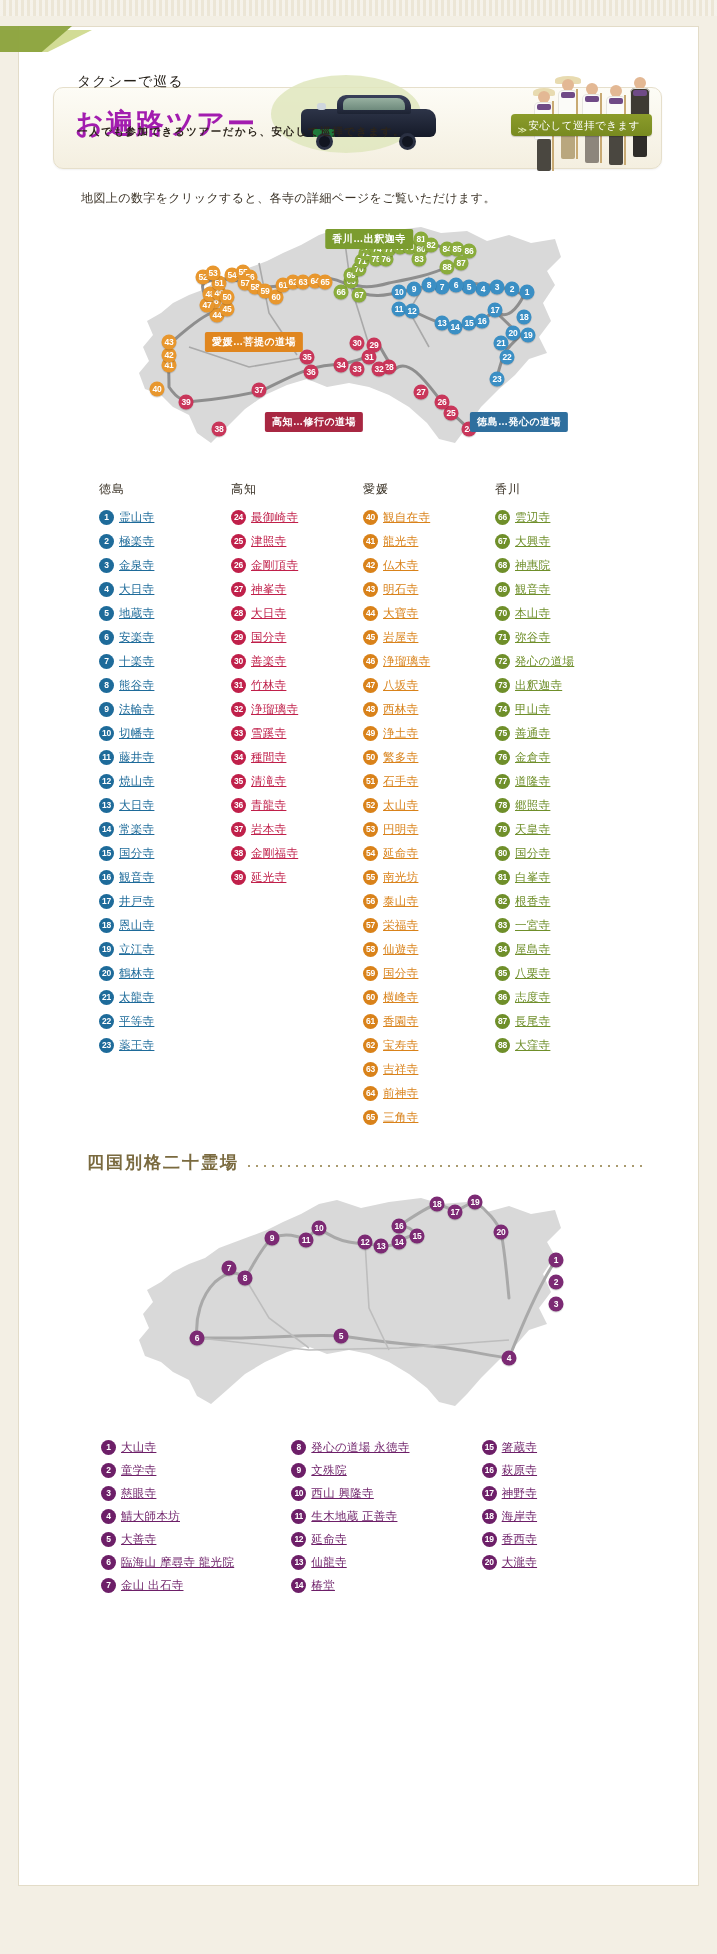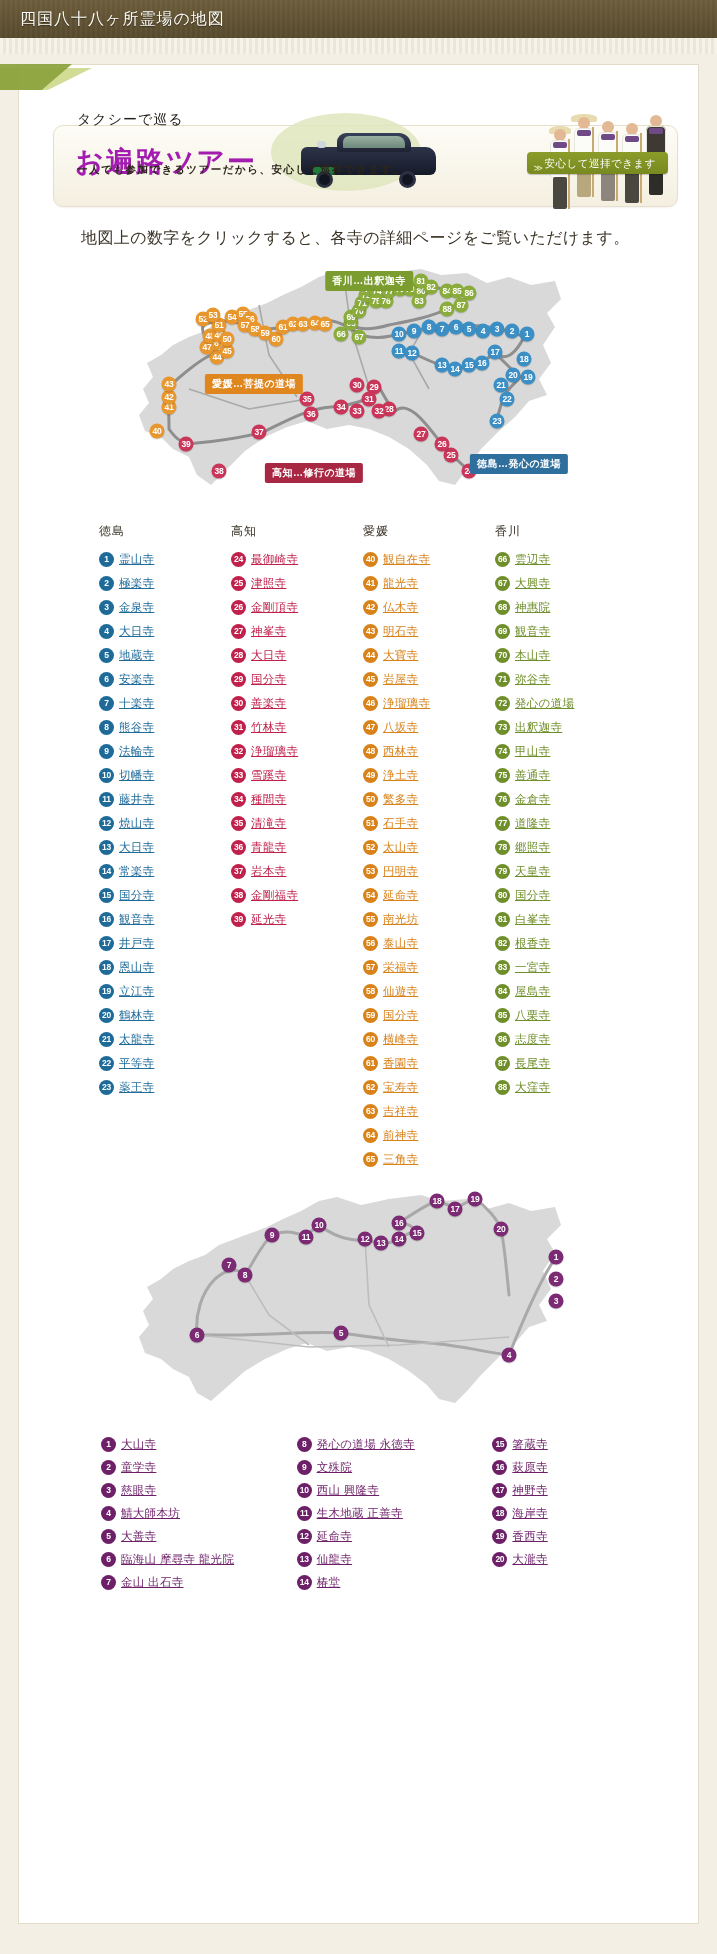--- a/index.html
+++ b/index.html
@@ -47,21 +47,21 @@
     background:#ece6d6;
     background-image: repeating-linear-gradient(90deg, rgba(255,255,255,.5) 0 3px, rgba(0,0,0,0) 3px 6px);
   }
 
   
   .card{
     position:relative;
     margin: 10px 18px 0 18px;
     background:#ffffff;
     border:1px solid #e3dcc8;
-    padding: 26px 10px 30px 22px;
+    padding: 26px 26px 30px 22px;
     min-height: 1860px;
   }
 
   
   .banner-wrap{ position:relative; margin: 8px 10px 0 12px; height:115px; }
   .banner{
     position:absolute; left:0; top:26px; right:0; height:82px;
     background:linear-gradient(180deg,#fdfcf6 0%,#f4efe0 100%);
     border:1px solid #e6dfcb;
     border-radius:10px;
@@ -122,21 +122,21 @@
   .pil .head{ position:absolute; left:4px; top:0; width:12px;height:12px;border-radius:50%;background:#e3b894;}
   .pil .hat{ position:absolute; left:-1px; top:-3px; width:22px;height:8px;border-radius:50% 50% 20% 20%;background:#e8dbb0;}
   .pil .robe{ position:absolute; left:0; top:11px; width:20px;height:38px;background:#fbfbf8;border-radius:5px 5px 2px 2px;
     box-shadow:inset 0 0 0 1px #e6e5df;}
   .pil .sash{ position:absolute; left:3px; top:13px; width:14px;height:6px;background:#6f4a86;border-radius:2px;}
   .pil .legs{ position:absolute; left:3px; top:48px; width:14px;height:32px;background:#4a4740;border-radius:2px;}
   .pil .staff{ position:absolute; left:18px; top:10px; width:2px;height:70px;background:#c8aa73;}
 
   
   .lead{
-    margin: 14px 0 0 40px; font-size:16px; color:#3a3226; letter-spacing:.4px;
+    margin: 14px 0 0 40px; font-size:12px; color:#3a3226; letter-spacing:.4px;
   }
   .section-head{
     display:flex; align-items:flex-end; margin: 22px 0 0 46px; padding-right:28px;
   }
   .section-head .t{
     font-size:17px; color:#7a6a3f; letter-spacing:2px; white-space:nowrap;
     font-family:"Liberation Serif","DejaVu Serif",serif; font-weight:bold;
   }
   .section-head .dots{
     flex:1; height:1px; margin:0 0 6px 6px;
@@ -193,23 +193,20 @@
   .col2{ width:200px; }
   .col2 .item{ height:23px; }
 
   .foot-space{ height:30px; }
 </style>
 </head>
 <body>
 
 <div class="page">
 
-  <div class="header-bar">
-    <div class="header-title">四国八十八ヶ所霊場の地図</div>
-  </div>
   <div style="position:relative;height:0;">
     <div class="header-accent2"></div>
     <div class="header-accent"></div>
   </div>
   <div class="header-strip"></div>
 
   <div class="card">
 
     <div class="banner-wrap">
       <div class="banner"></div>
@@ -368,21 +365,21 @@
         <div class="pin g" style="left: 362px; top: 28px;">82</div>
         <div class="pin g" style="left: 350px; top: 42px;">83</div>
         <div class="pin g" style="left: 378px; top: 32px;">84</div>
         <div class="pin g" style="left: 388px; top: 32px;">85</div>
         <div class="pin g" style="left: 400px; top: 34px;">86</div>
         <div class="pin g" style="left: 392px; top: 46px;">87</div>
         <div class="pin g" style="left: 378px; top: 50px;">88</div>
         <div class="maplabel g" style="left: 300px; top: 22px;">香川…出釈迦寺</div>
         <div class="maplabel o" style="left: 185px; top: 125px;">愛媛…菩提の道場</div>
         <div class="maplabel b" style="left: 450px; top: 205px;">徳島…発心の道場</div>
-        <div class="maplabel r" style="left: 245px; top: 214px;">高知…修行の道場</div>
+        <div class="maplabel r" style="left: 245px; top: 205px;">高知…修行の道場</div>
       </div>
 
     <div class="lists" id="lists88">
         <div class="col">
           <div class="col-title">徳島</div>
           <div class="item">
             <span class="num b">1</span>
             <span class="nm b">霊山寺</span>
           </div>
           <div class="item">
@@ -738,20 +735,24 @@
             <span class="num g">87</span>
             <span class="nm g">長尾寺</span>
           </div>
           <div class="item">
             <span class="num g">88</span>
             <span class="nm g">大窪寺</span>
           </div>
         </div>
       </div>
 
+    <div class="section-head">
+      <div class="t">四国別格二十霊場</div>
+      <div class="dots"></div>
+    </div>
 
     <div class="map2" id="map2">
       <svg width="620" height="230" viewBox="0 0 620 230">
         <path fill="#d9d9d9" d="M268 12 L292 20 L320 14 L352 10 L372 16 L398 14 L418 24 L440 18 L462 26 L486 22 L492 40 L478 54 L486 68 L474 86 L482 104 L470 120 L478 136 L460 142 L446 158 L430 172 L412 190 L398 206 L386 218 L370 214 L358 200 L340 186 L320 174 L300 166 L280 162 L258 166 L238 158 L218 164 L196 174 L176 186 L158 202 L142 216 L128 208 L120 192 L104 184 L92 174 L76 168 L70 152 L80 140 L74 126 L84 114 L78 102 L92 94 L104 84 L120 76 L136 70 L150 60 L166 54 L182 48 L198 42 L214 34 L232 26 L250 16 Z"></path>
         <path fill="none" stroke="#a9a9a9" stroke-width="3" stroke-linejoin="round" stroke-linecap="round" d="M487 72 C470 96, 452 140, 440 170 C420 168, 390 160, 360 158 C330 156, 300 152, 272 148 C240 146, 200 150, 160 150 C140 150, 130 150, 128 150"></path>
         <path fill="none" stroke="#a9a9a9" stroke-width="3" stroke-linejoin="round" stroke-linecap="round" d="M128 150 C126 130, 132 108, 146 94 C158 84, 166 82, 176 90 C184 78, 192 60, 203 50 C216 44, 230 48, 237 52 C244 44, 248 40, 250 40 C258 46, 268 52, 280 54 C292 56, 304 56, 312 58 C322 58, 330 56, 330 54 C338 48, 346 46, 348 48 C344 40, 336 38, 330 38 C342 30, 356 20, 368 16 C380 20, 384 22, 386 24 C396 18, 404 14, 406 14 C418 22, 428 34, 432 44 C436 64, 438 90, 440 110"></path>
         <path fill="none" stroke="#bdbdbd" stroke-width="1.6" d="M130 150 L240 162 L330 160 L440 152 M296 54 L300 120 L320 162 M176 90 L200 130 L240 160"></path>
       </svg>
     <div class="pin p" style="left: 487px; top: 72px;">1</div>
         <div class="pin p" style="left: 487px; top: 94px;">2</div>

